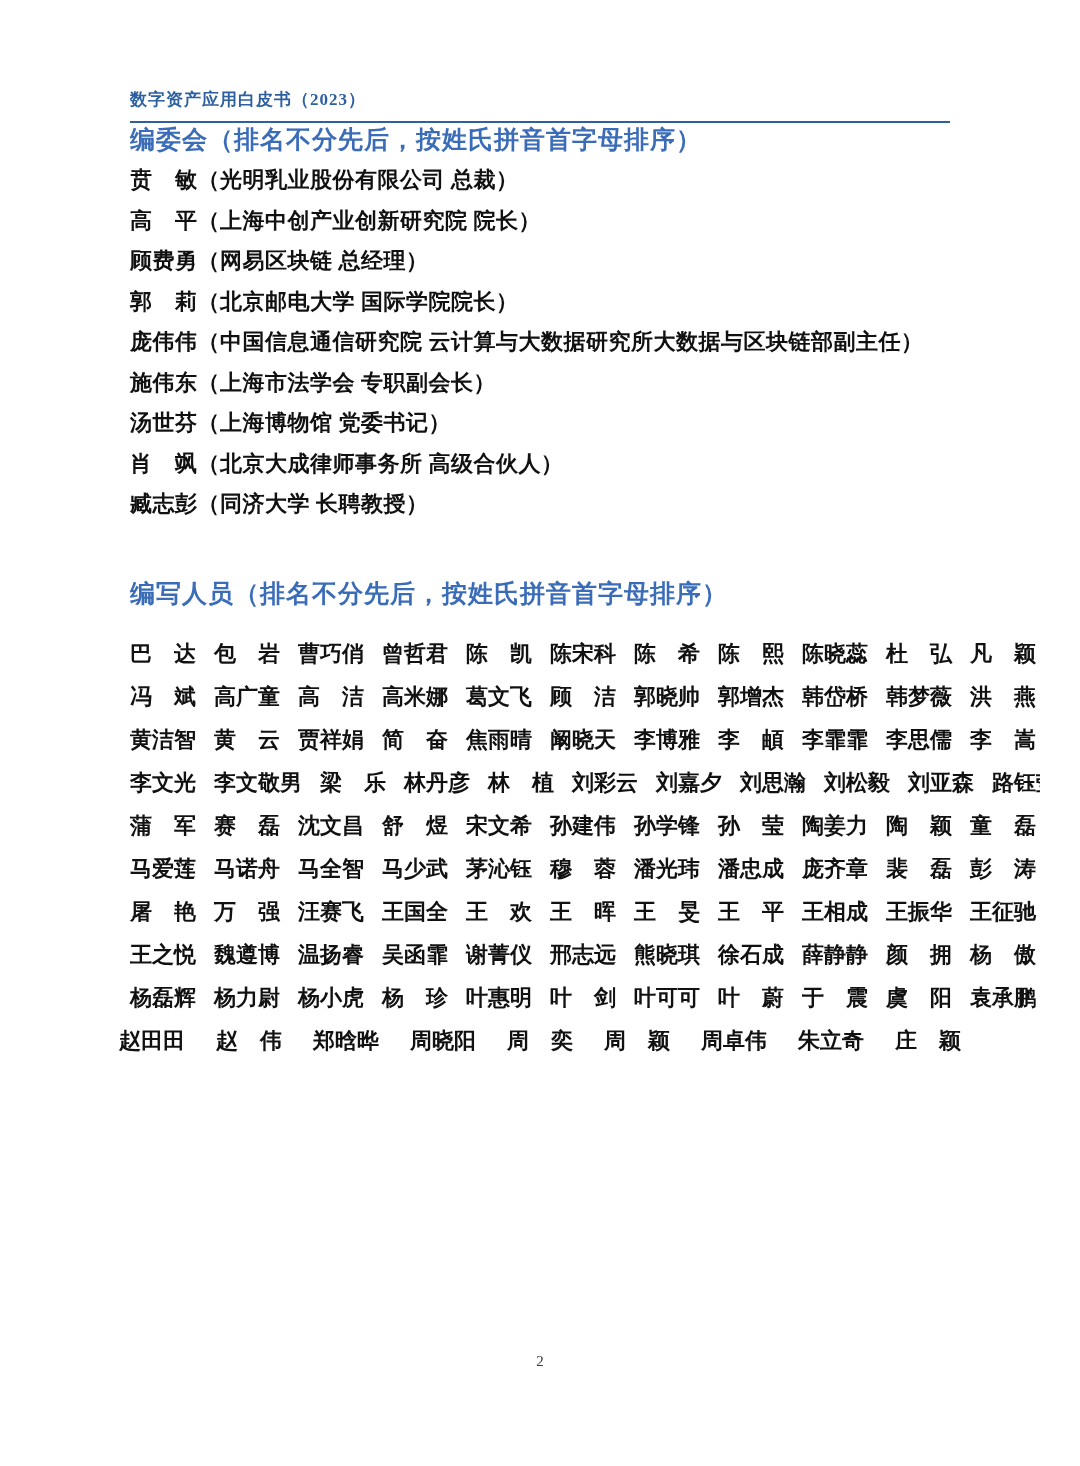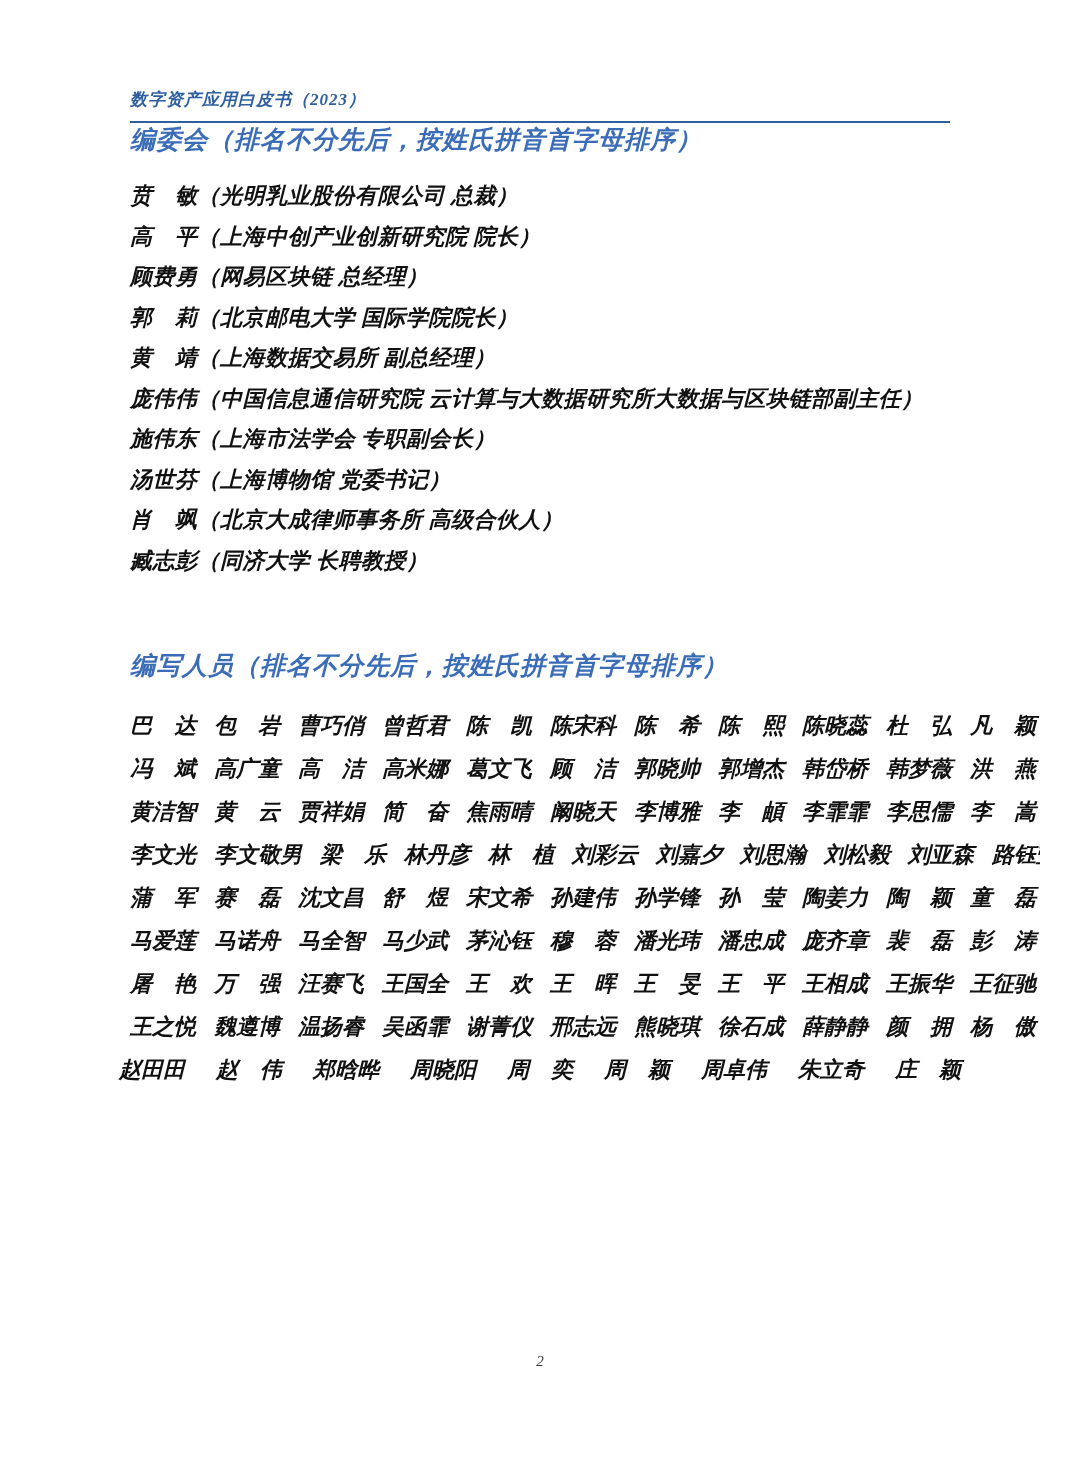--- a/index.html
+++ b/index.html
@@ -7,21 +7,20 @@
     --rule:#2e5f9f;
   }
   *{margin:0;padding:0;box-sizing:border-box;}
   html,body{background:#ffffff;}
   .page{
     width:1000px;height:1466px;margin:0 auto;background:#ffffff;
     position:relative;
     font-family:"Liberation Serif","DejaVu Serif",serif;
     color:#111;
     overflow:hidden;
-    font-style:italic;
   }
   .content{padding:0 90px;}
   .doc-header{
     padding-top:88px;
     border-bottom:2px solid var(--rule);
     padding-bottom:10px;
   }
   .doc-header .header-text{
     color:var(--rule);
     font-size:17px;
@@ -29,22 +28,22 @@
     letter-spacing:1px;
   }
   .section-title{
     color:var(--accent);
     font-family:"Liberation Sans","DejaVu Sans",sans-serif;
     font-size:25px;
     font-weight:700;
     letter-spacing:1px;
   }
   .section-title.committee{}
-  .section-title.authors{margin-top:68px;}
-  .member-list{margin-top:20px;}
+  .section-title.authors{margin-top:52px;}
+  .member-list{margin-top:4px;}
   .member-row{
     font-size:22px;
     font-weight:700;
     line-height:40.5px;
     letter-spacing:0.5px;
     white-space:nowrap;
   }
   .authors-grid{margin-top:22px;}
   .names-row{
     display:flex;
@@ -80,21 +79,20 @@
       <span class="header-text">数字资产应用白皮书（2023）</span>
     </div>
 
     <h2 class="section-title committee">编委会（排名不分先后，按姓氏拼音首字母排序）</h2>
 
     <div class="member-list">
         <div class="member-row">贲　敏（光明乳业股份有限公司 总裁）</div>
         <div class="member-row">高　平（上海中创产业创新研究院 院长）</div>
         <div class="member-row">顾费勇（网易区块链 总经理）</div>
         <div class="member-row">郭　莉（北京邮电大学 国际学院院长）</div>
-        <div class="member-row">黄　靖（上海数据交易所 副总经理）</div>
         <div class="member-row">庞伟伟（中国信息通信研究院 云计算与大数据研究所大数据与区块链部副主任）</div>
         <div class="member-row">施伟东（上海市法学会 专职副会长）</div>
         <div class="member-row">汤世芬（上海博物馆 党委书记）</div>
         <div class="member-row">肖　飒（北京大成律师事务所 高级合伙人）</div>
         <div class="member-row">臧志彭（同济大学 长聘教授）</div>
       </div>
 
     <h2 class="section-title authors">编写人员（排名不分先后，按姓氏拼音首字母排序）</h2>
 
     <div class="authors-grid">
@@ -195,20 +193,33 @@
           <span class="name">温扬睿</span>
           <span class="name">吴函霏</span>
           <span class="name">谢菁仪</span>
           <span class="name">邢志远</span>
           <span class="name">熊晓琪</span>
           <span class="name">徐石成</span>
           <span class="name">薛静静</span>
           <span class="name">颜　拥</span>
           <span class="name">杨　傲</span>
         </div>
+        <div class="names-row">
+          <span class="name">杨磊辉</span>
+          <span class="name">杨力尉</span>
+          <span class="name">杨小虎</span>
+          <span class="name">杨　珍</span>
+          <span class="name">叶惠明</span>
+          <span class="name">叶　剑</span>
+          <span class="name">叶可可</span>
+          <span class="name">叶　蔚</span>
+          <span class="name">于　震</span>
+          <span class="name">虞　阳</span>
+          <span class="name">袁承鹏</span>
+        </div>
         <div class="names-row last">
           <span class="name">赵田田</span>
           <span class="name">赵　伟</span>
           <span class="name">郑晗晔</span>
           <span class="name">周晓阳</span>
           <span class="name">周　奕</span>
           <span class="name">周　颖</span>
           <span class="name">周卓伟</span>
           <span class="name">朱立奇</span>
           <span class="name">庄　颖</span>

